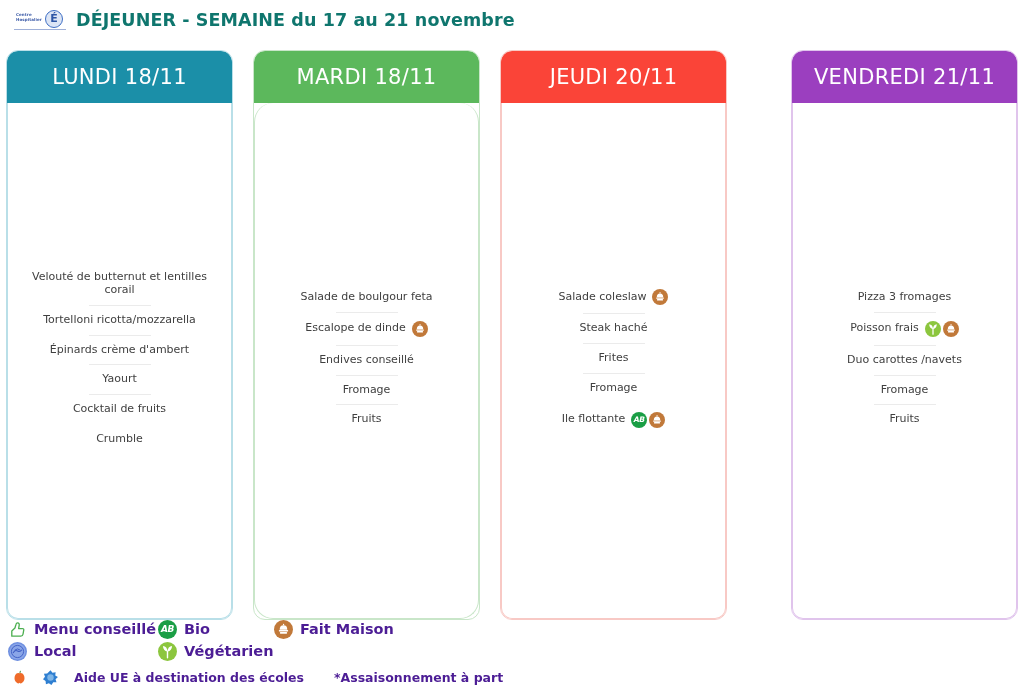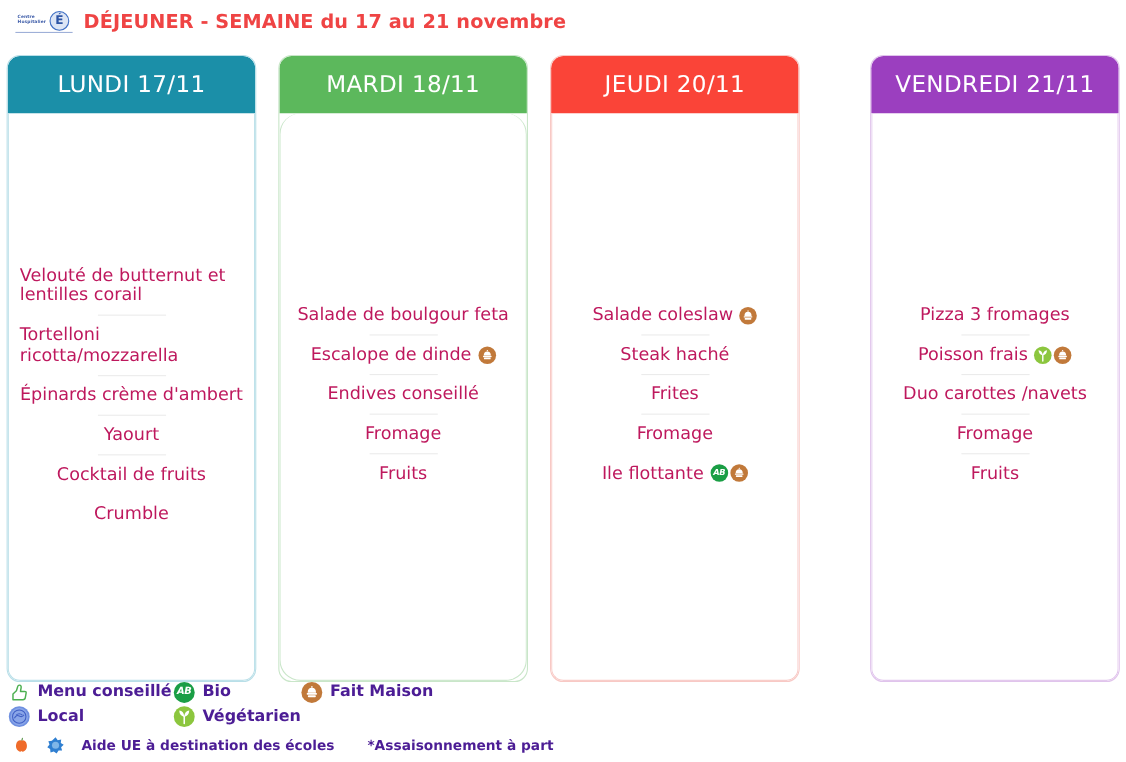--- a/index.html
+++ b/index.html
@@ -62,21 +62,21 @@
     border: 1.6px solid #3f6fc4;
     color: #2d55a5;
     font-size: 11px;
     font-weight: bold;
     text-align: center;
     line-height: 15px;
   }
   .title {
     font-size: 17.5px;
     font-weight: bold;
-    color: #ef4444;
+    color: #0f766e;
     letter-spacing: .1px;
     white-space: nowrap;
   }
 
   
   .cards {
     position: absolute;
     left: 6px;
     top: 50px;
     width: 1012px;
@@ -127,22 +127,23 @@
   }
   .dish {
     display: flex;
     align-items: center;
     justify-content: center;
     gap: 6px;
     padding: 6px 4px;
     min-height: 20px;
   }
   .dish-name {
-    font-size: 16px;
-    color: #be185d;
+    font-size: 11px;
+    color: #404040;
+    text-align: center;
     line-height: 1.18;
   }
   .sep {
     height: 1px;
     width: 62px;
     margin: 2px auto;
     background: #ebebeb;
   }
   .sep.hidden { background: transparent; }
 
@@ -233,21 +234,21 @@
       <div class="logo-text">Centre Hospitalier</div>
       <div class="logo-badge">É</div>
       <div class="logo-rule"></div>
     </div>
     <div class="title">DÉJEUNER - SEMAINE du 17 au 21 novembre</div>
   </div>
 
   <div class="cards" id="cards">
       <div class="card" style="border-color: rgb(185, 223, 232);">
         <div class="card-header" style="background: rgb(27, 143, 168);">
-          <span class="card-header-label">LUNDI 17/11</span>
+          <span class="card-header-label">LUNDI 18/11</span>
         </div>
         <div class="card-body" style="border-color: rgb(185, 223, 232);">
           <div class="dishes">
             <div class="dish">
               <span class="dish-name">Velouté de butternut et lentilles corail</span>
             </div>
             <div class="sep"></div>
             <div class="dish">
               <span class="dish-name">Tortelloni ricotta/mozzarella</span>
             </div>

